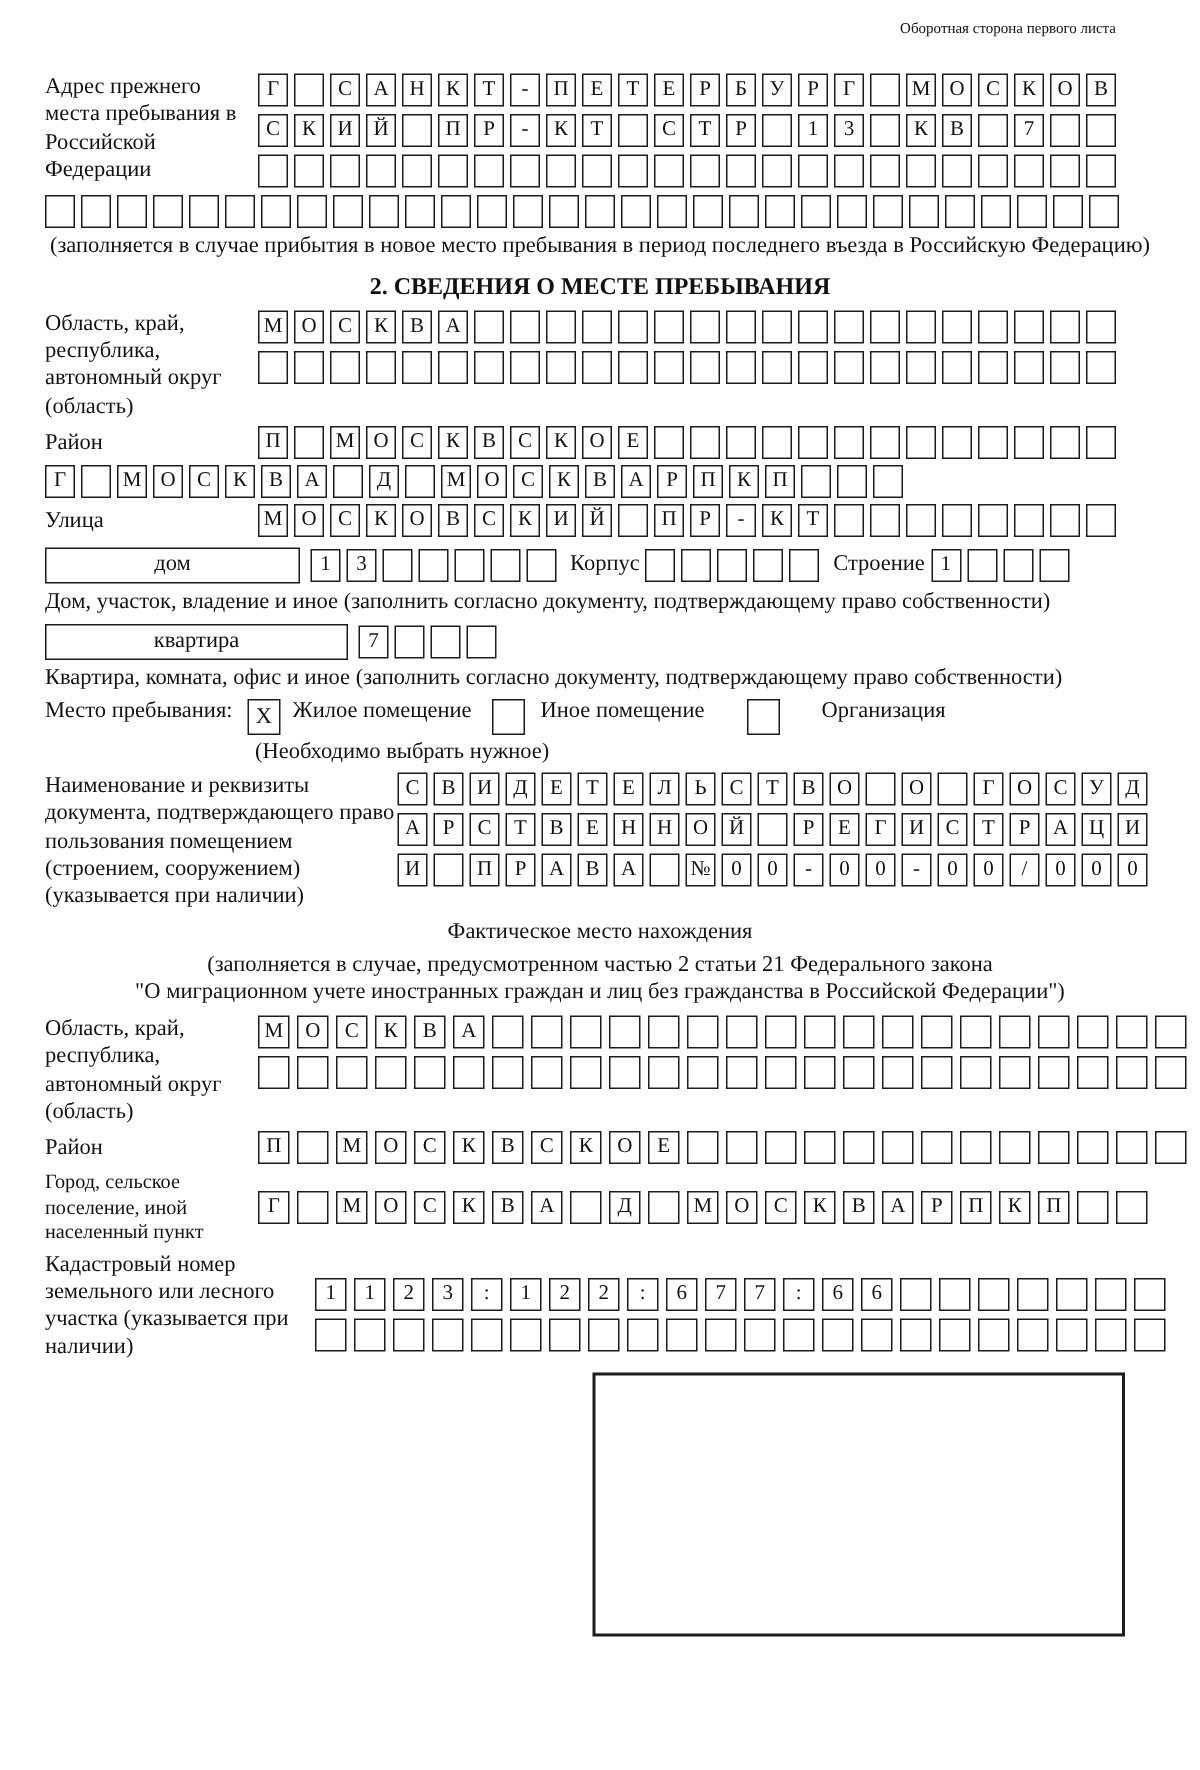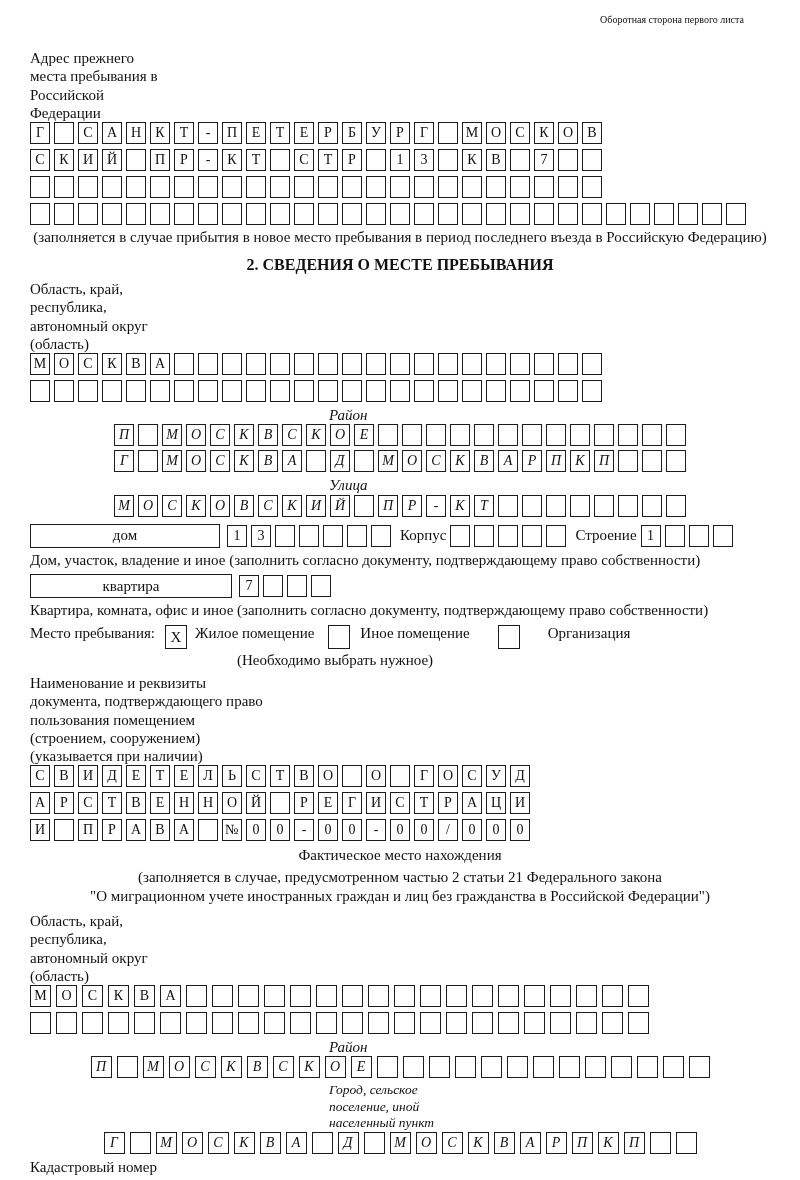--- a/index.html
+++ b/index.html
@@ -4,22 +4,22 @@
 <style>
   * { box-sizing: border-box; margin: 0; padding: 0; }
   html, body { background: #ffffff; }
   body {
     width: 800px; height: 1180px;
     font-family: "Liberation Serif", "DejaVu Serif", serif;
     color: #111;
   }
   .page { position: relative; width: 800px; height: 1180px; padding: 14px 30px 0 30px; overflow: hidden; }
   .header-note { text-align: right; font-size: 10px; padding-right: 26px; }
-  .field { display: flex; align-items: flex-start; margin-top: 2px; flex-direction: column; }
-  .field.vcenter { align-items: center; font-style: italic; }
+  .field { display: flex; align-items: flex-start; margin-top: 2px; }
+  .field.vcenter { align-items: center; }
   .label { width: 142px; flex-shrink: 0; font-size: 15px; line-height: 1.22; }
   .label.wide { width: 235px; }
   .label.mid { width: 180px; }
   .label.small { font-size: 13.5px; width: 142px; }
   .cells-col { display: flex; flex-direction: column; gap: 5px; }
   .cells { display: flex; gap: 4px; }
   .cells.wide { gap: 5px; }
   .cell {
     width: 20px; height: 22px; flex-shrink: 0;
     border: 1.8px solid #1c1c1c;
@@ -312,21 +312,21 @@
         <span class="cell"></span>
         <span class="cell"></span>
         <span class="cell"></span>
         <span class="cell"></span>
         <span class="cell"></span>
         <span class="cell"></span>
       </div>
   </div>
 
   <div class="house-row">
-    <div class="wide-box" style="width:190px">дом</div>
+    <div class="wide-box" style="width:170px">дом</div>
     <div class="cells" style="margin-left:7px">
         <span class="cell">1</span>
         <span class="cell">3</span>
         <span class="cell"></span>
         <span class="cell"></span>
         <span class="cell"></span>
         <span class="cell"></span>
         <span class="cell"></span>
       </div>
     <div class="inline-label" style="margin-left:9px">Корпус</div>
@@ -360,21 +360,21 @@
 
   <div class="stay-row">
     <div class="inline-label">Место пребывания:</div>
     <div class="checkbox" style="margin-left:10px">X</div>
     <div class="inline-label" style="margin-left:8px">Жилое помещение</div>
     <div class="checkbox" style="margin-left:14px"></div>
     <div class="inline-label" style="margin-left:10px">Иное помещение</div>
     <div class="checkbox" style="margin-left:28px"></div>
     <div class="inline-label" style="margin-left:28px">Организация</div>
   </div>
-  <div class="caption" style="margin-left:140px; width:330px; text-align:center; margin-top:2px">(Необходимо выбрать нужное)</div>
+  <div class="caption" style="margin-left:140px; width:330px; text-align:left; margin-top:2px">(Необходимо выбрать нужное)</div>
 
   <div class="field" style="margin-top:4px">
     <div class="label wide">Наименование и реквизиты документа, подтверждающего право пользования помещением (строением, сооружением) (указывается при наличии)</div>
     <div class="cells-col">
       <div class="cells">
           <span class="cell">С</span>
           <span class="cell">В</span>
           <span class="cell">И</span>
           <span class="cell">Д</span>
           <span class="cell">Е</span>

